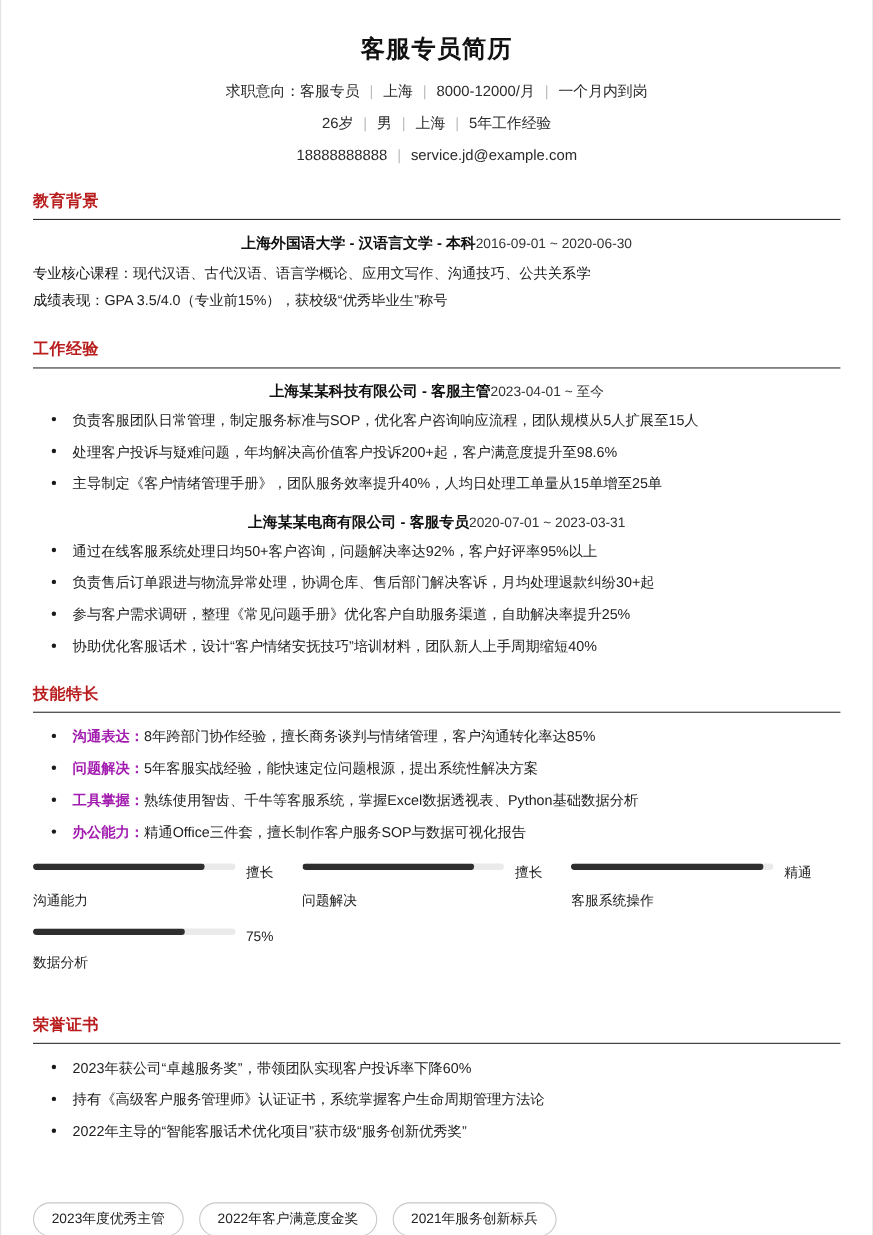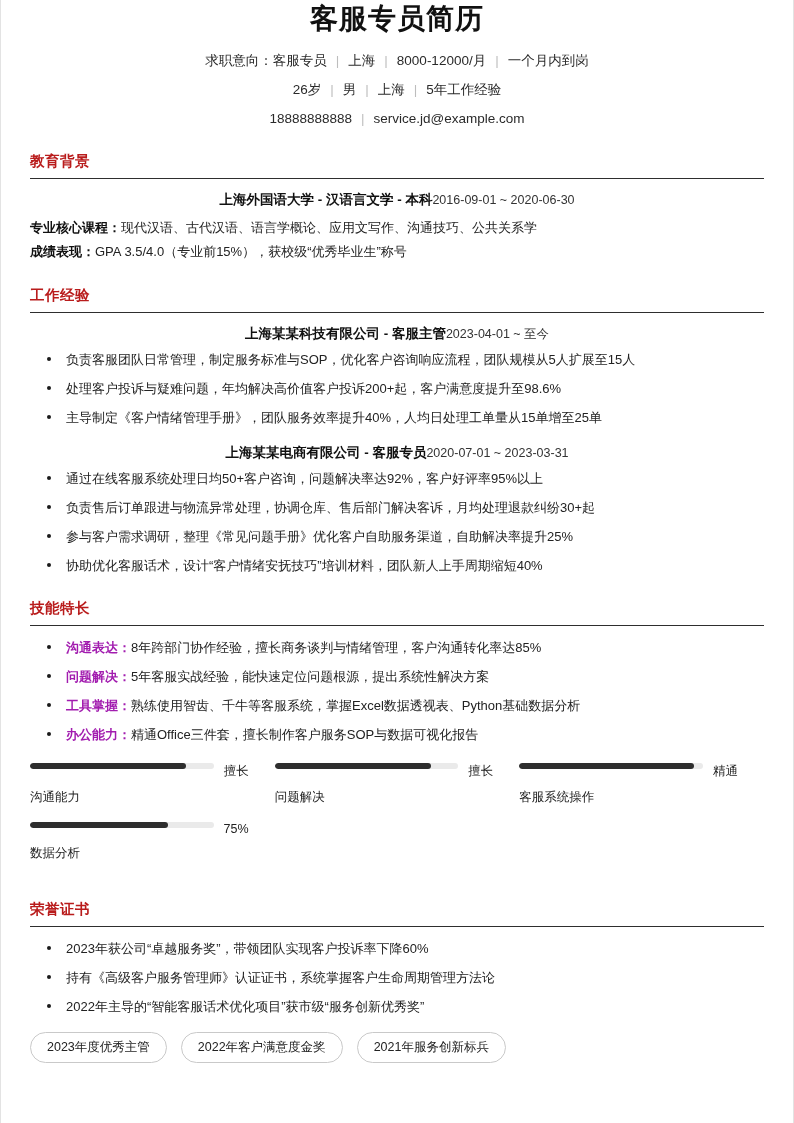--- a/index.html
+++ b/index.html
@@ -20,25 +20,26 @@
     box-sizing: border-box;
     padding: 0 29px;
     overflow: hidden;
     border-left: 1px solid #e3e3e3;
     border-right: 1px solid #e3e3e3;
   }
 
   
   .resume-title {
     text-align: center;
-    font-size: 28px;
+    font-size: 22px;
     font-weight: bold;
     letter-spacing: 1px;
     color: #111111;
     margin: 0;
+    padding-top: 30px;
     line-height: 1.35;
   }
   .meta-line {
     text-align: center;
     font-size: 13.5px;
     color: #2a2a2a;
     margin-top: 13px;
     line-height: 1.5;
   }
   .meta-line.second { margin-top: 9px; }
@@ -84,21 +85,21 @@
   .entry-date {
     font-size: 12.5px;
     color: #333333;
     white-space: nowrap;
   }
   .kv-line {
     font-size: 13px;
     color: #222222;
     line-height: 1.85;
   }
-  .kv-key { font-weight: bold; color: #111111; }
+  .kv-key { font-weight: normal; color: #111111; }
 
   
   ul.bullets {
     list-style: none;
     margin: 0;
     padding: 0;
   }
   ul.bullets li {
     position: relative;
     padding-left: 19px;
@@ -170,20 +171,21 @@
   .tag {
     border: 1px solid #c9c9c9;
     border-radius: 999px;
     padding: 6px 16px;
     font-size: 12.5px;
     color: #222222;
     background: #ffffff;
     margin-right: 14px;
     margin-bottom: 8px;
     white-space: nowrap;
+    margin-top: 39px;
   }
 </style>
 </head>
 <body>
 
 <div class="page">
 
   <div>
     <h1 class="resume-title">客服专员简历</h1>
 

